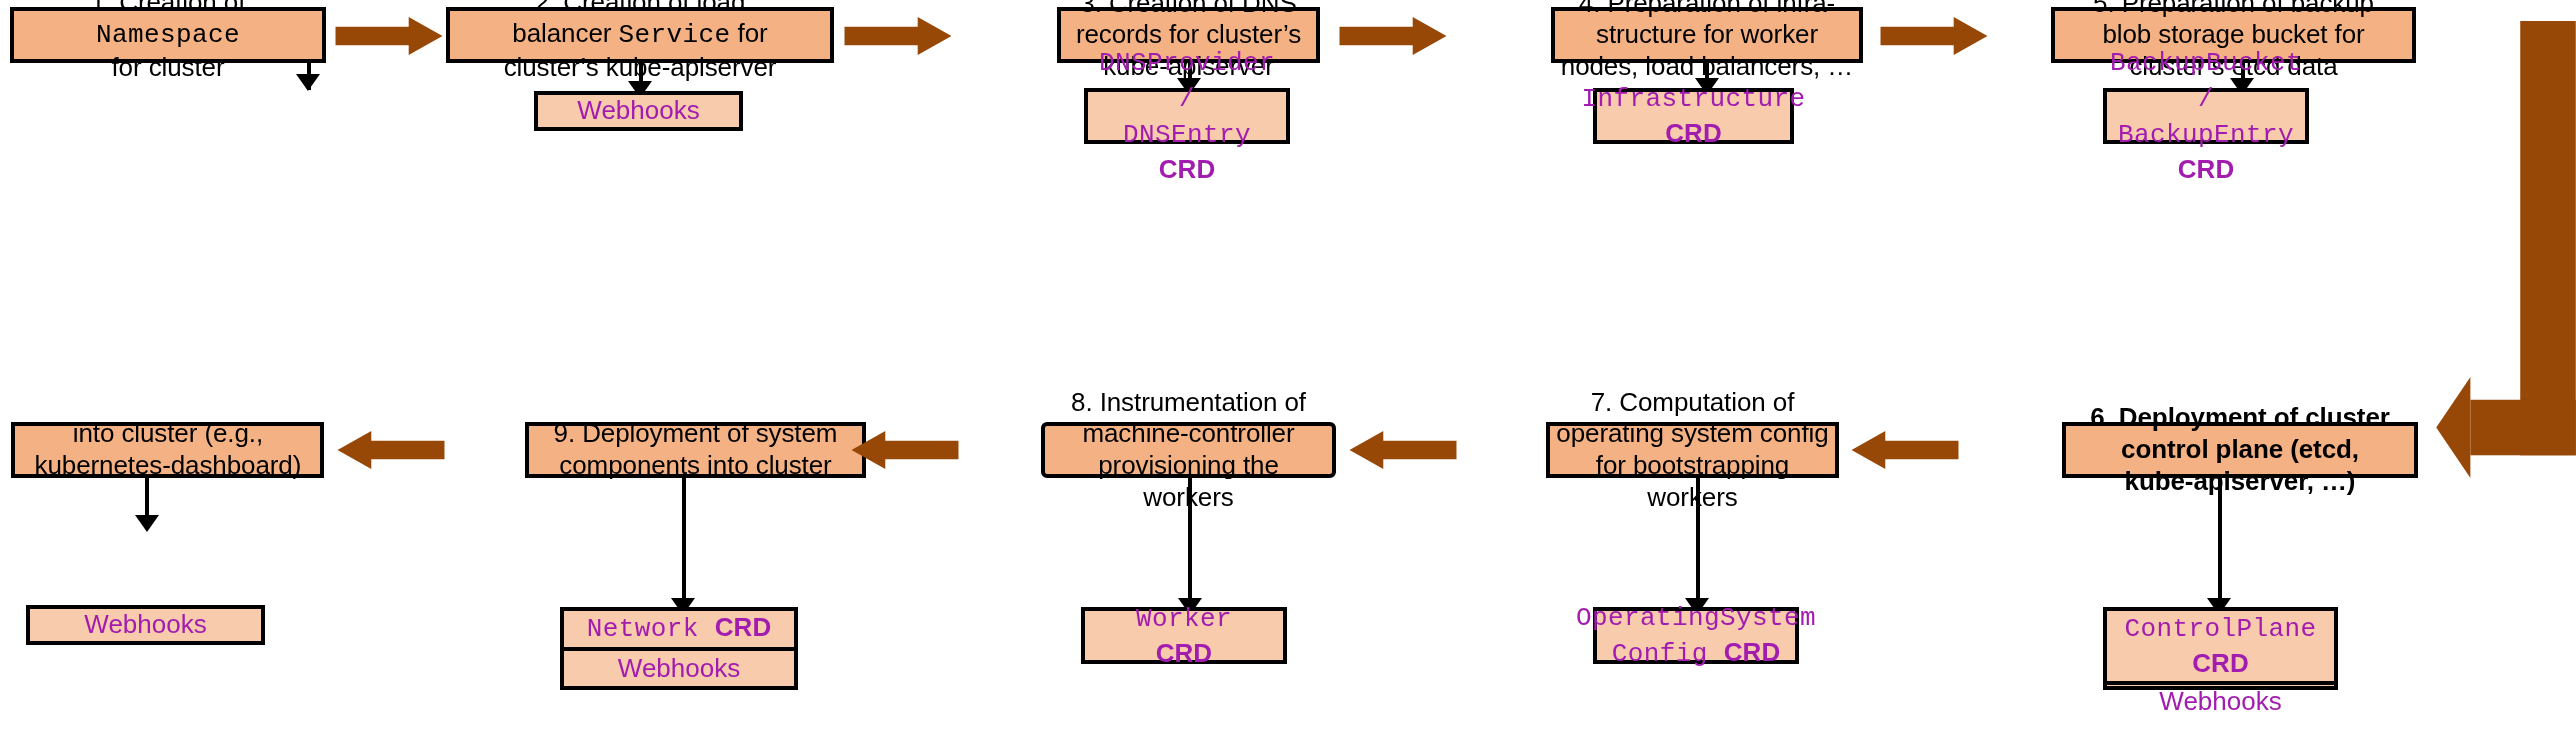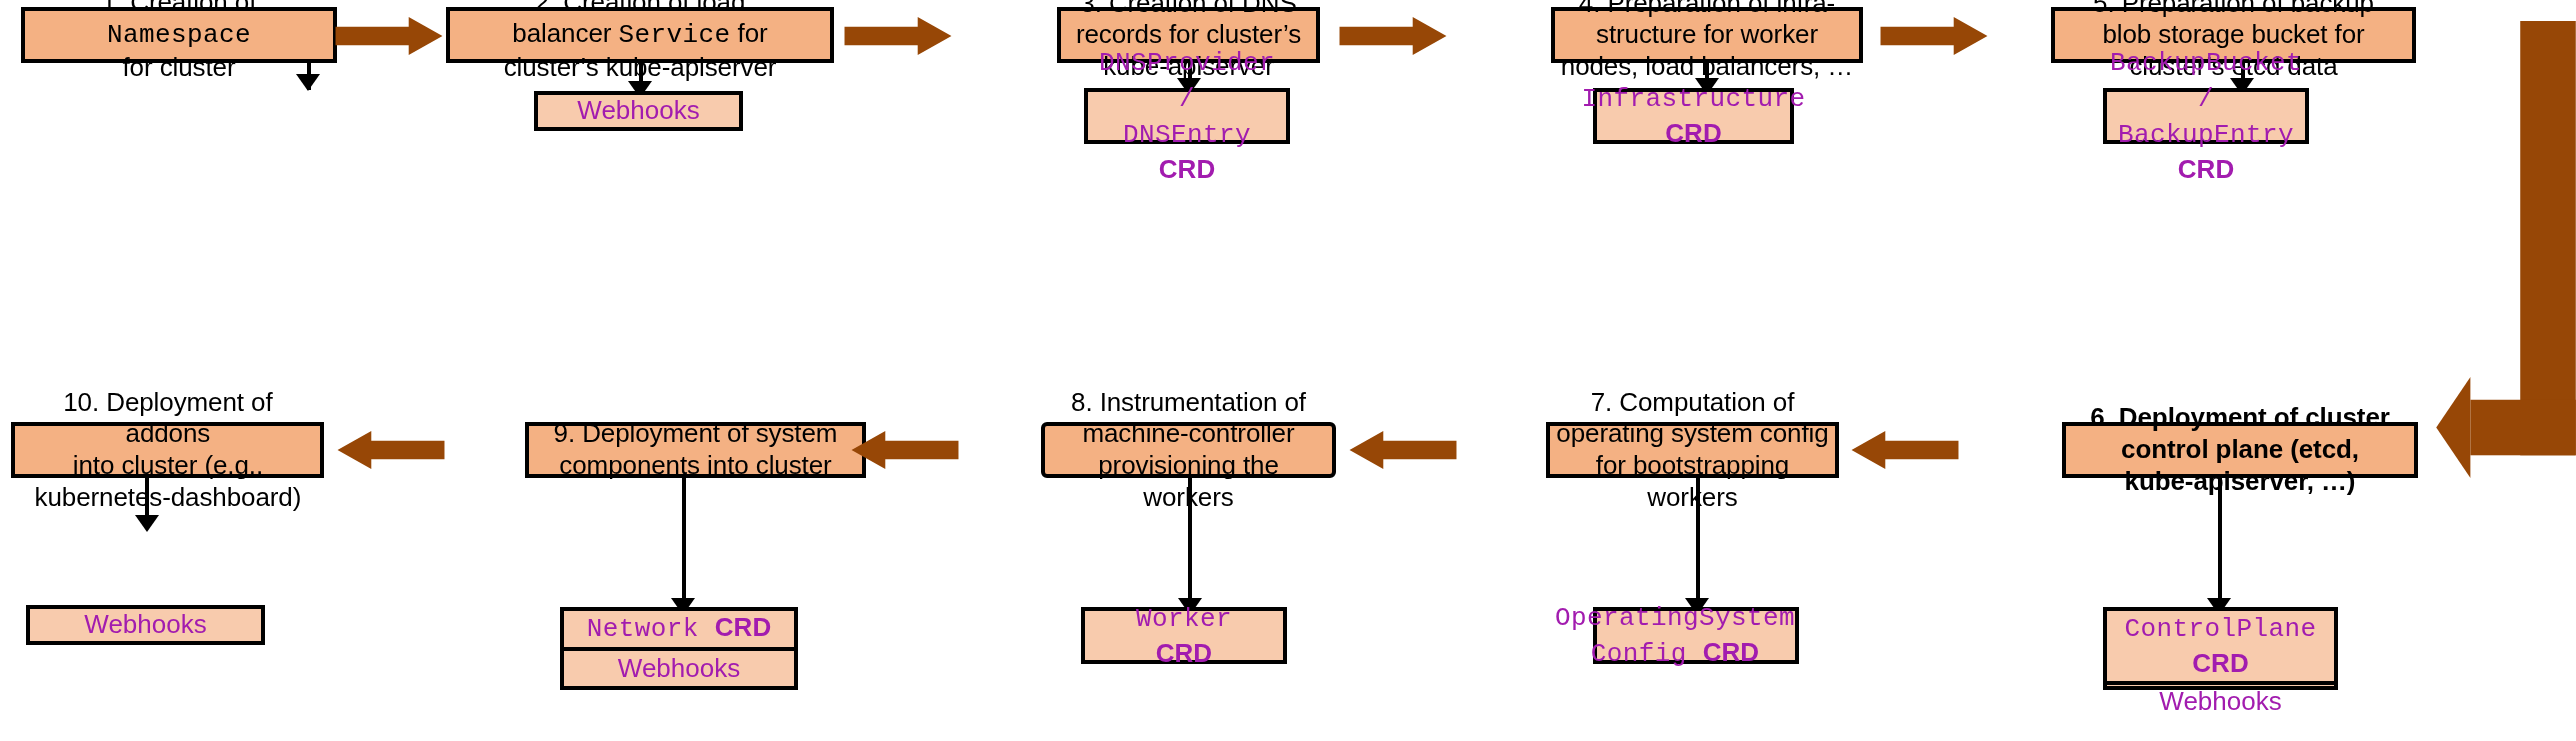--- a/index.html
+++ b/index.html
@@ -105,21 +105,21 @@
   .farrow {
     position: absolute;
   }
   .farrow svg { display: block; }
 </style>
 </head>
 <body>
 
 <div id="canvas">
 
-  <div class="step-box" style="left:10px; top:7.1px; width:316px; height:56px;margin-left:11px;">
+  <div class="step-box" style="left:10px; top:7.1px; width:316px; height:56px;">
     <div class="step-text">
       <div><span>1. Creation of</span></div>
       <div><span class="mono">Namespace</span></div>
       <div><span>for cluster</span></div>
     </div>
   </div>
 
   <div class="farrow" style="left:335px; top:17px;">
     <svg width="108" height="38" viewBox="0 0 152 54">
       <polygon points="0,14 104,14 104,0 152,27 104,54 104,40 0,40" fill="#974706"></polygon>
@@ -219,21 +219,20 @@
   <div class="vhead" style="left:2230px; top:78px;"></div>
   <div class="art-box" style="left:2103px; top:88px; width:206px; height:56px;">
     <div class="art-text">
       <div><span class="mono">BackupBucket /</span></div>
       <div><span class="mono">BackupEntry </span><span class="crdtag">CRD</span></div>
     </div>
   </div>
 
   <div class="step-box" style="left:11.4px; top:422px; width:313px; height:56px;">
     <div class="step-text">
-      <div><span>10. Deployment of addons</span></div>
       <div><span>into cluster (e.g.,</span></div>
       <div><span>kubernetes-dashboard)</span></div>
     </div>
   </div>
 
   <div class="farrow" style="left:337px; top:431px;">
     <svg width="108" height="38" viewBox="0 0 152 54">
       <polygon points="152,14 48,14 48,0 0,27 48,54 48,40 152,40" fill="#974706"></polygon>
     </svg>
   </div>
@@ -311,21 +310,21 @@
   <div class="vhead" style="left:1178px; top:598px;"></div>
   <div class="art-box" style="left:1081px; top:607px; width:206px; height:57px;">
     <div class="art-text">
       <div><span class="mono">Worker</span></div>
       <div><span class="crdtag-plain">CRD</span></div>
     </div>
   </div>
 
   <div class="vline" style="left:1696px; top:477px; height:130px;"></div>
   <div class="vhead" style="left:1685px; top:598px;"></div>
-  <div class="art-box" style="left:1593px; top:607px; width:206px; height:57px;justify-content:flex-end;">
+  <div class="art-box" style="left:1593px; top:607px; width:206px; height:57px;">
     <div class="art-text">
       <div><span class="mono">OperatingSystem</span></div>
       <div><span class="mono">Config </span><span class="crdtag">CRD</span></div>
     </div>
   </div>
 
   <div class="vline" style="left:2218px; top:477px; height:128px;"></div>
   <div class="vhead" style="left:2207px; top:598px;"></div>
   <div class="art-stack" style="left:2103px; top:607px; width:235px; height:83px;">
     <div class="cell">

